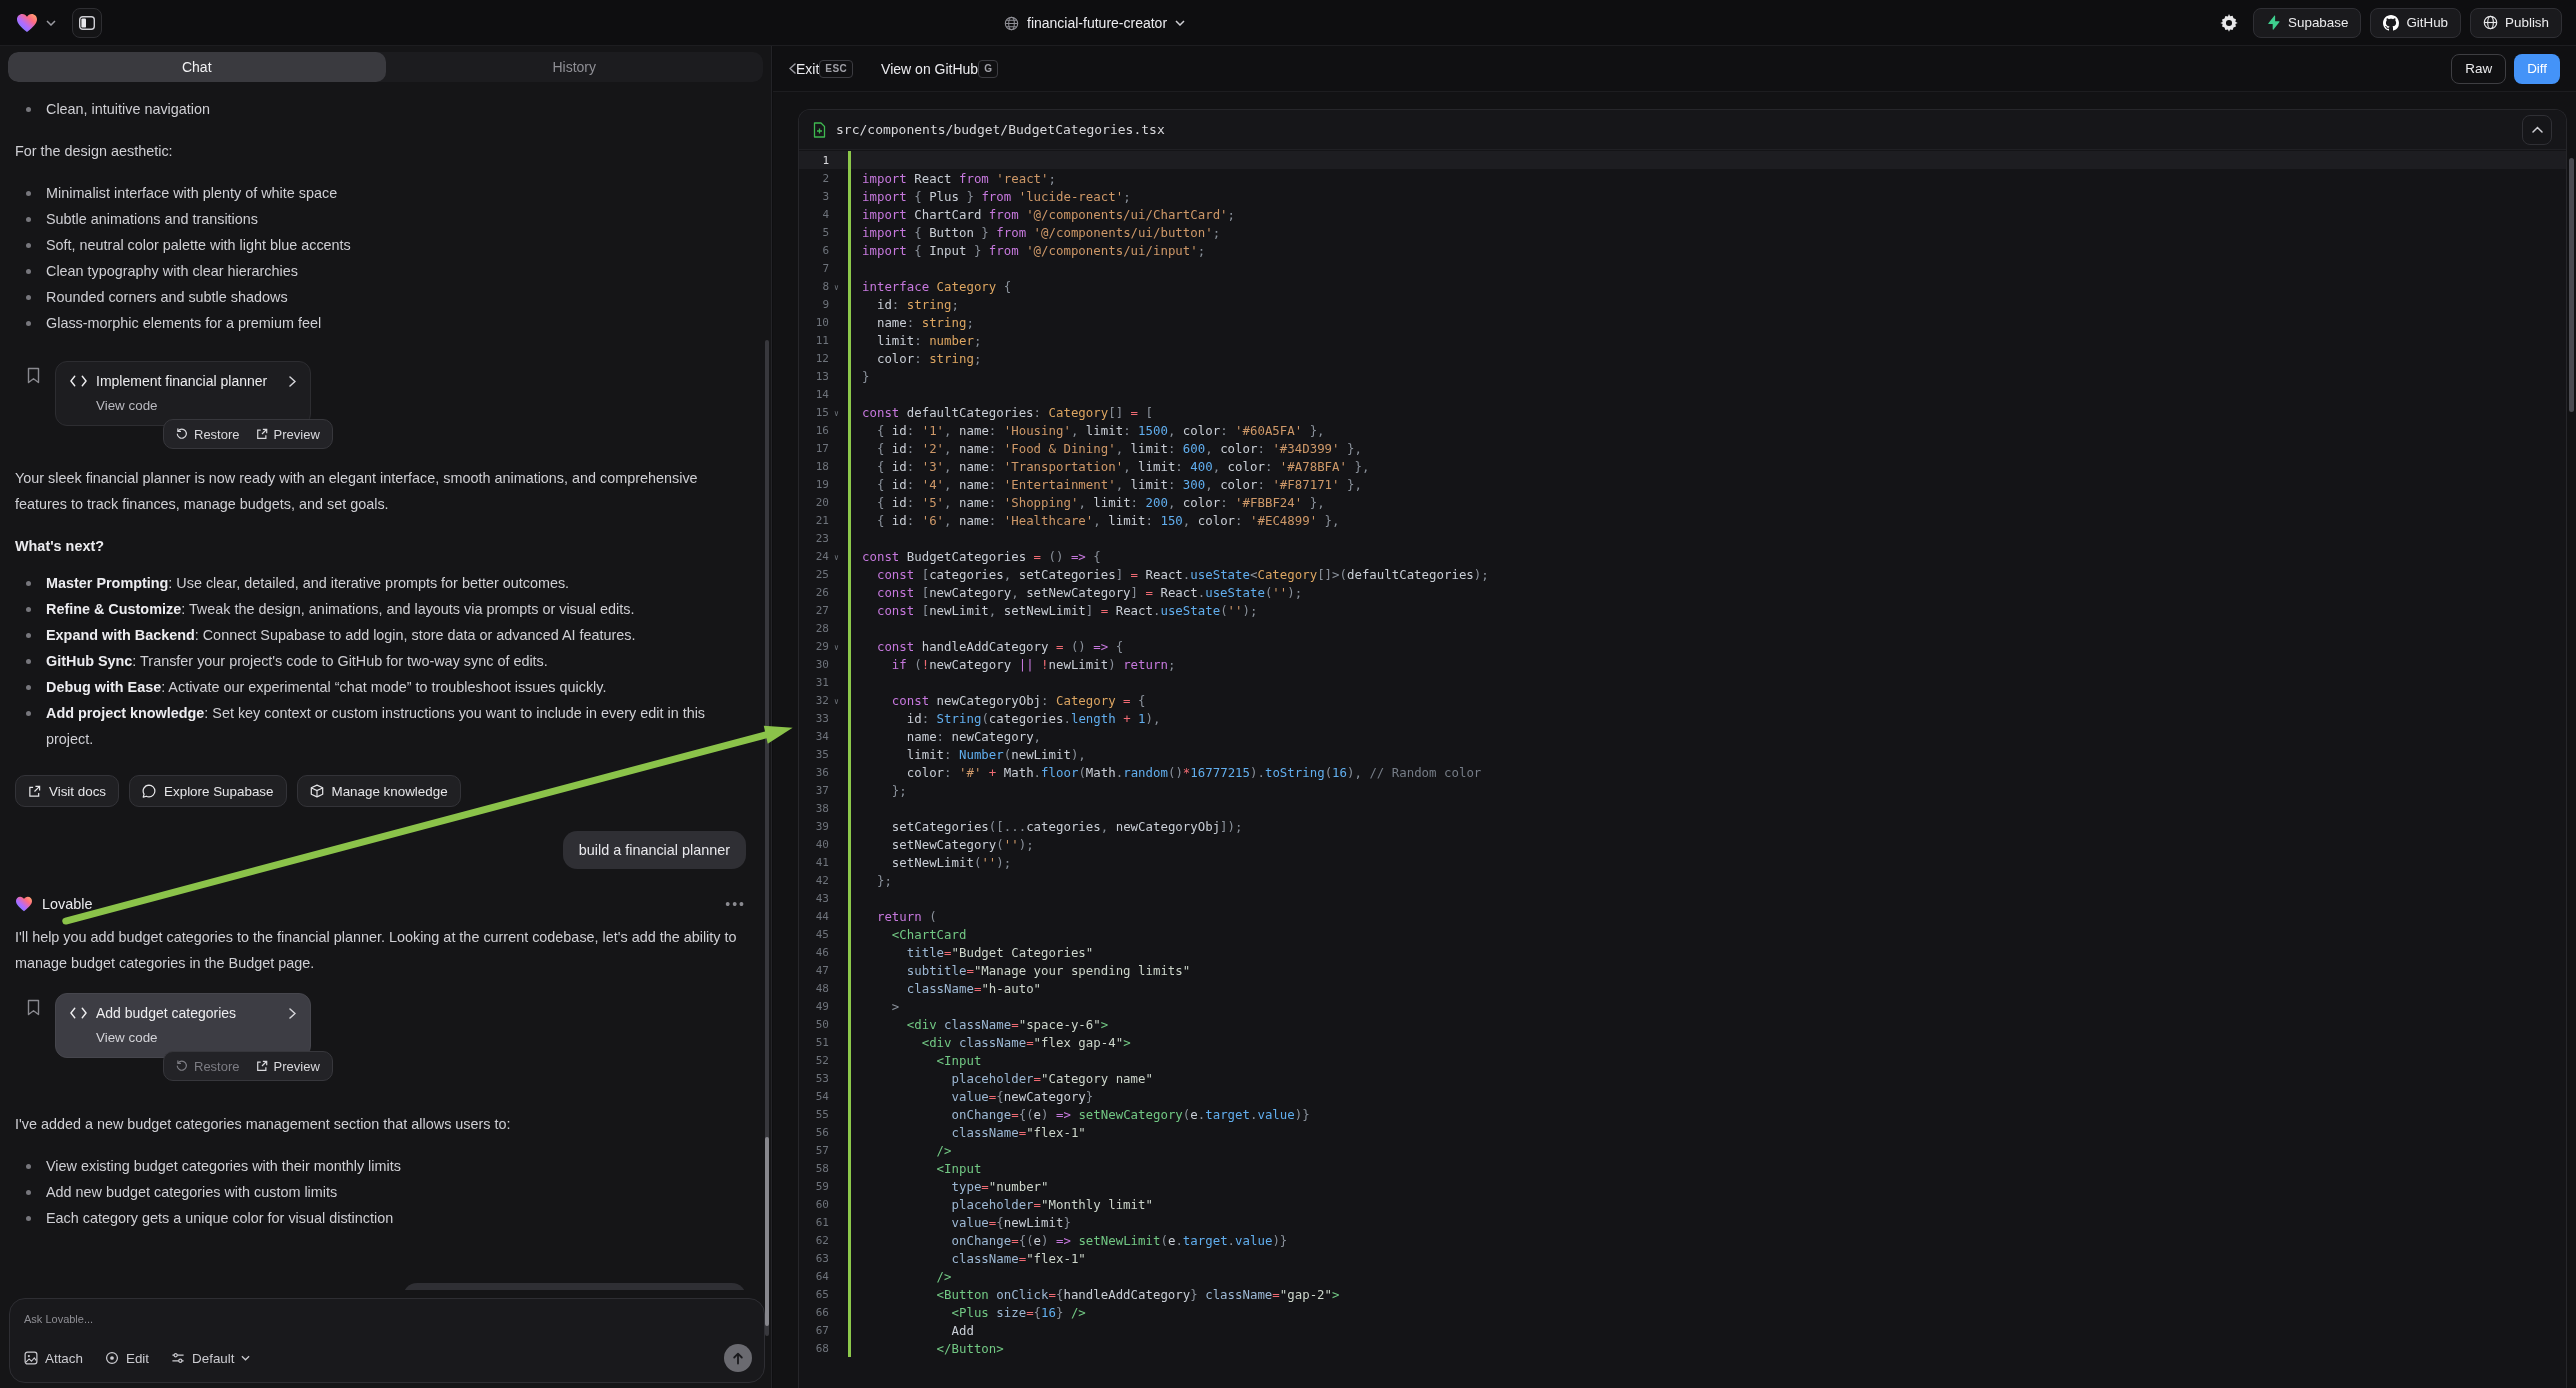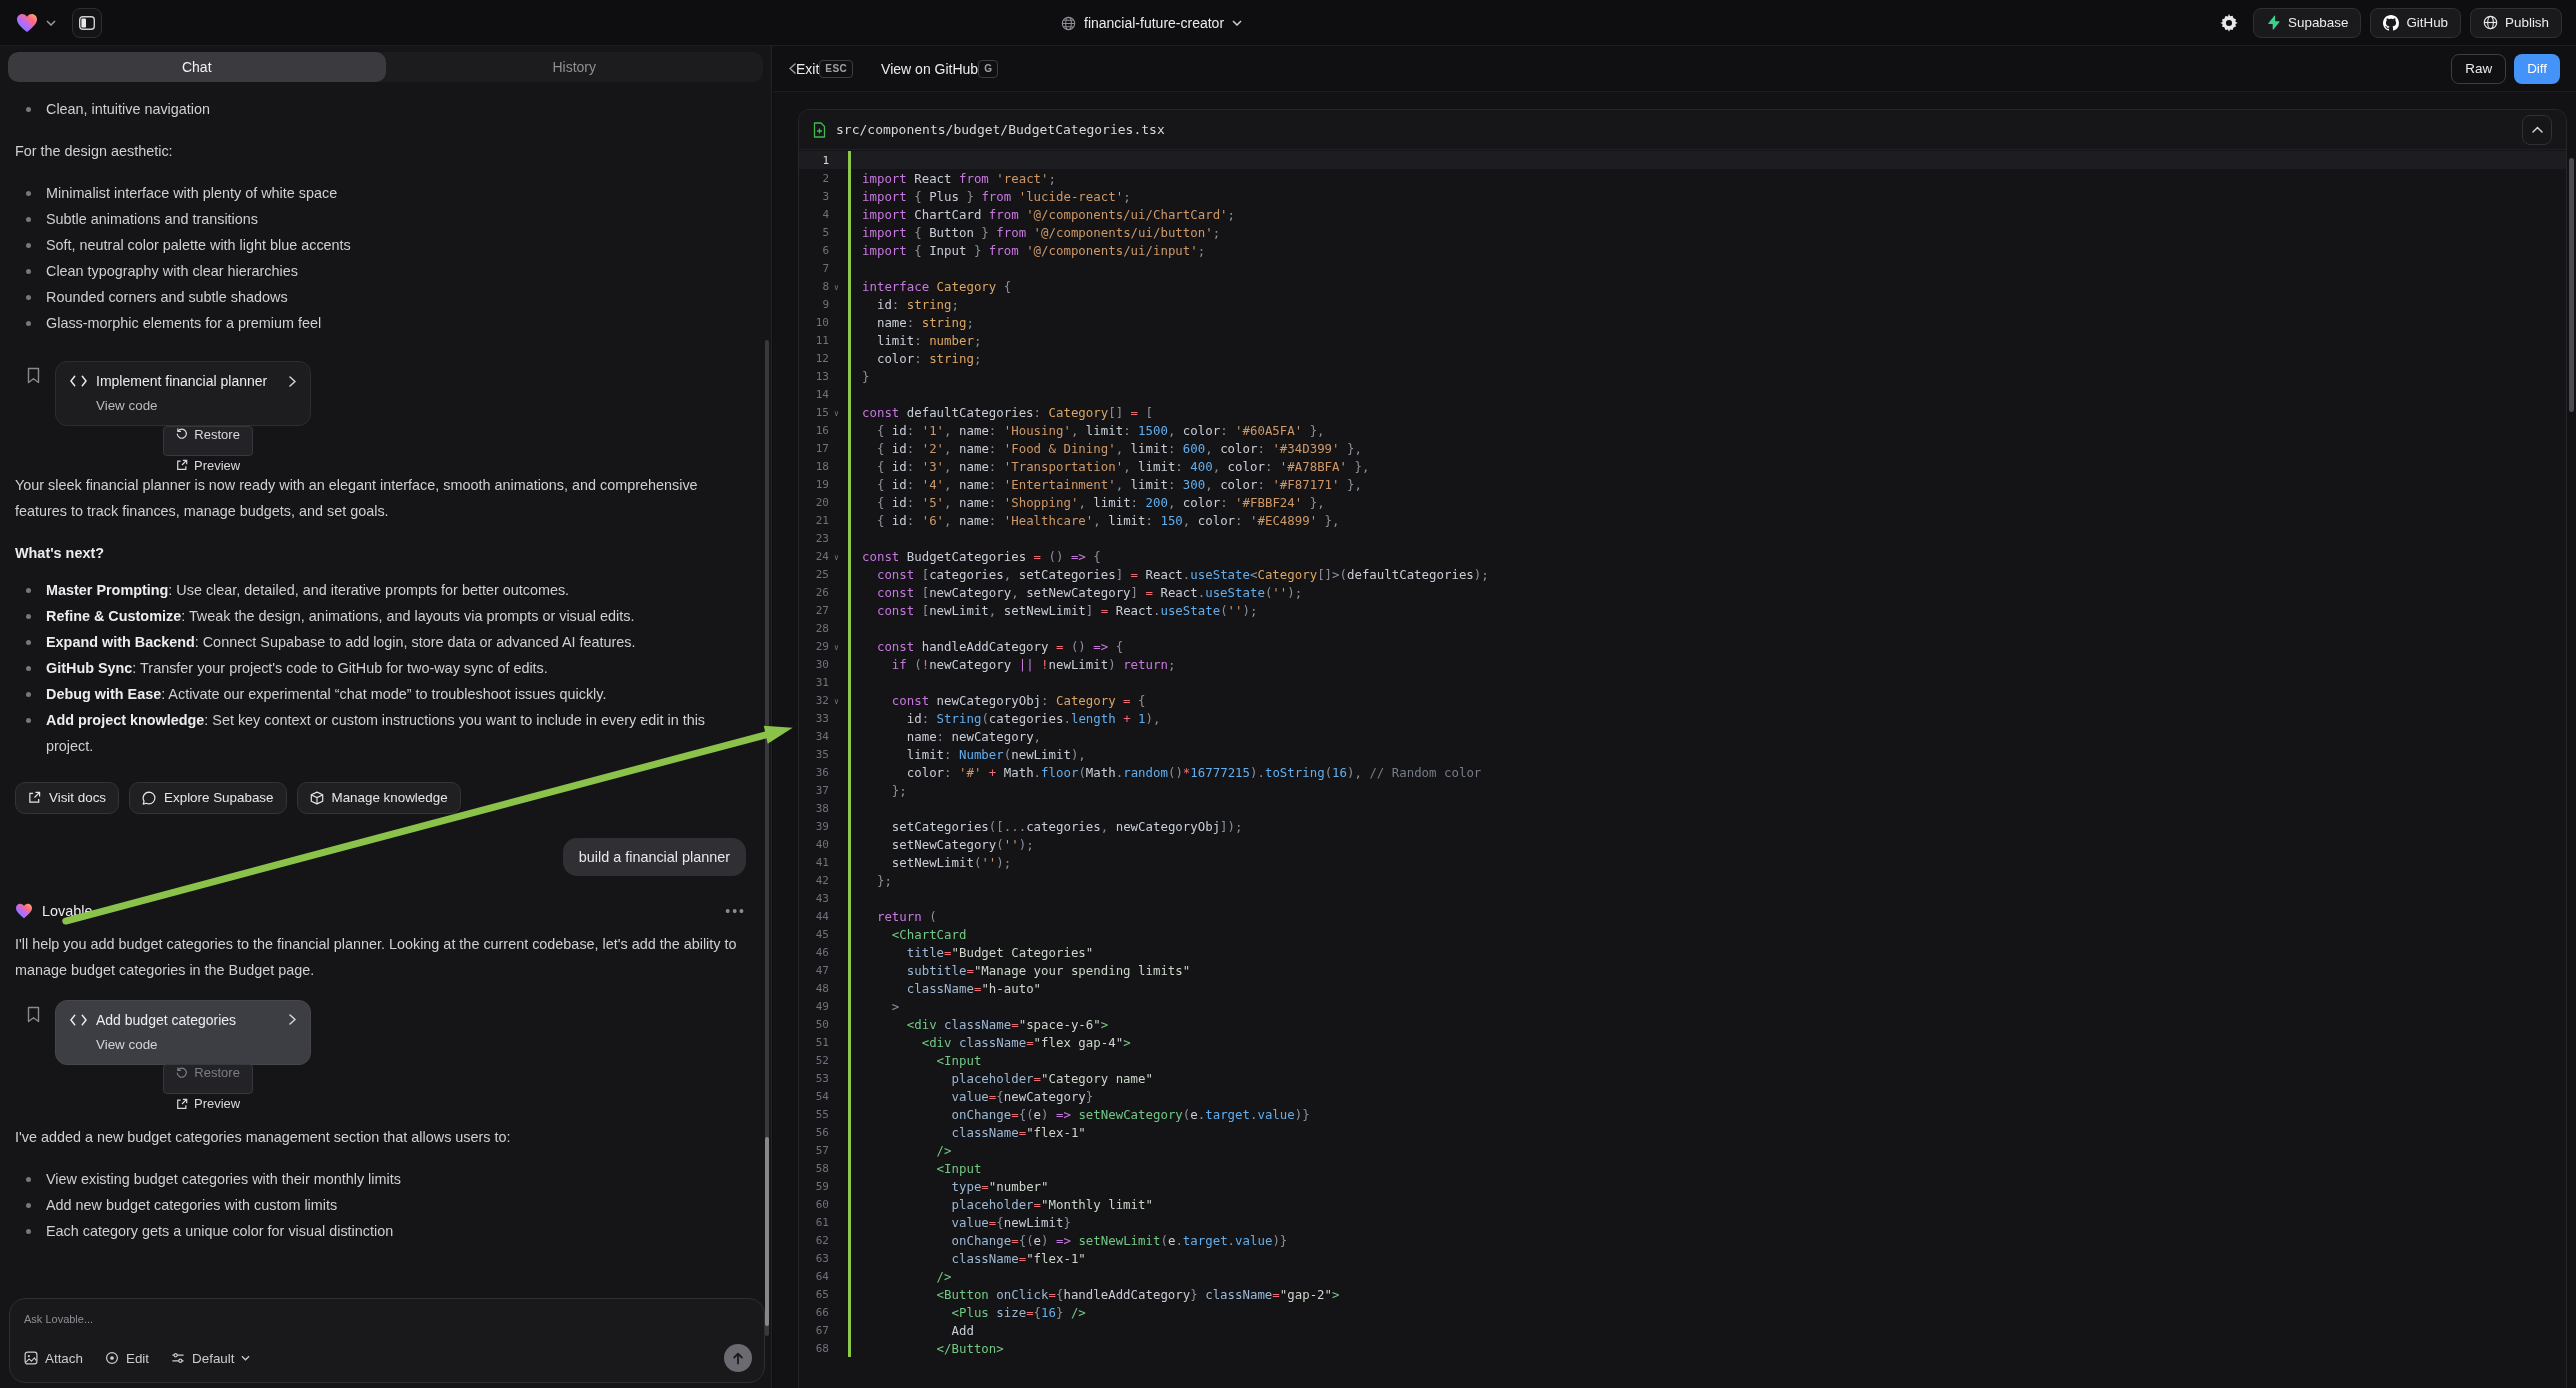--- a/index.html
+++ b/index.html
@@ -10,21 +10,21 @@
     font-family:"Liberation Sans", sans-serif;
   }
   svg { display:block; }
 
   
   .topbar { position:absolute; top:0; left:0; right:0; height:46px;
     display:flex; align-items:center; background:#0e0e10; border-bottom:1px solid #1d1d20; }
   .tb-left { display:flex; align-items:center; gap:8px; padding-left:16px; }
   .panel-btn { width:30px; height:30px; border:1px solid #2e2e32; border-radius:8px;
     display:flex; align-items:center; justify-content:center; margin-left:8px; background:#141416; }
-  .tb-center { position:absolute; left:1061px; top:0; height:46px; display:flex; align-items:center; gap:8px; }
+  .tb-center { position:absolute; left:1004px; top:0; height:46px; display:flex; align-items:center; gap:8px; }
   .tb-title { font-size:14px; color:#ececf0; font-weight:500; }
   .tb-right { margin-left:auto; display:flex; align-items:center; gap:9px; padding-right:14px; }
   .tb-btn { height:30px; display:inline-flex; align-items:center; gap:7px; padding:0 12px;
     background:#1a1a1d; border:1px solid #2f2f34; border-radius:8px; font-size:13.4px; color:#ececee; }
   .icon-btn { background:none; border:none; padding:0 6px; display:flex; align-items:center; }
 
   
   .chat-panel { position:absolute; top:46px; left:0; width:772px; bottom:0;
     background:#151517; border-right:1px solid #232327; }
   .tabs { position:absolute; top:6px; left:8px; right:8px; height:30px;
@@ -45,22 +45,22 @@
   .tight { margin-top:9px; }
 
   .card-wrap { position:relative; margin:25px 0 0 40px; width:319px; }
   .bookmark { position:absolute; left:-28px; top:6px; color:#8a8a90; }
   .code-card { width:256px; background:#1d1d20; border:1px solid #2d2d31; border-radius:12px; padding:11px 14px 12px; }
   .code-card.highlight { background:#3d3d44; border-color:#46464d; }
   .card-title-row { display:flex; align-items:center; gap:9px; font-size:14px; color:#ededef; font-weight:500; }
   .chev-right { margin-left:auto; color:#d6d6da; }
   .card-link { margin:9px 0 0 26px; font-size:13.4px; color:#b9b9bf; }
   .pill { position:relative; z-index:2; margin:-9px 0 0 108px; display:inline-flex; height:30px;
-    background:#232327; border:1px solid #37373c; border-radius:4px; align-items:center;
-    padding:0 12px; gap:16px; font-size:13px; color:#d9d9dd;flex-direction:column; }
+    background:#232327; border:1px solid #37373c; border-radius:10px; align-items:center;
+    padding:0 12px; gap:16px; font-size:13px; color:#d9d9dd; }
   .pill-item { display:inline-flex; align-items:center; gap:6px; }
   .pill-item.dim { color:#7c7c83; }
 
   .chips { display:flex; gap:10px; margin-top:23px; }
   .chip { height:32px; display:inline-flex; align-items:center; gap:8px; padding:0 12px;
     background:#202023; border:1px solid #333338; border-radius:10px; font-size:13.4px; color:#e6e6e9; }
 
   .bubble-row { display:flex; justify-content:flex-end; margin-top:24px; padding-right:0; }
   .bubble { background:#2f2f34; border-radius:14px; padding:11px 16px; font-size:14.4px; color:#e8e8ec; }
   .bubble-row.second { margin-top:52px; }

